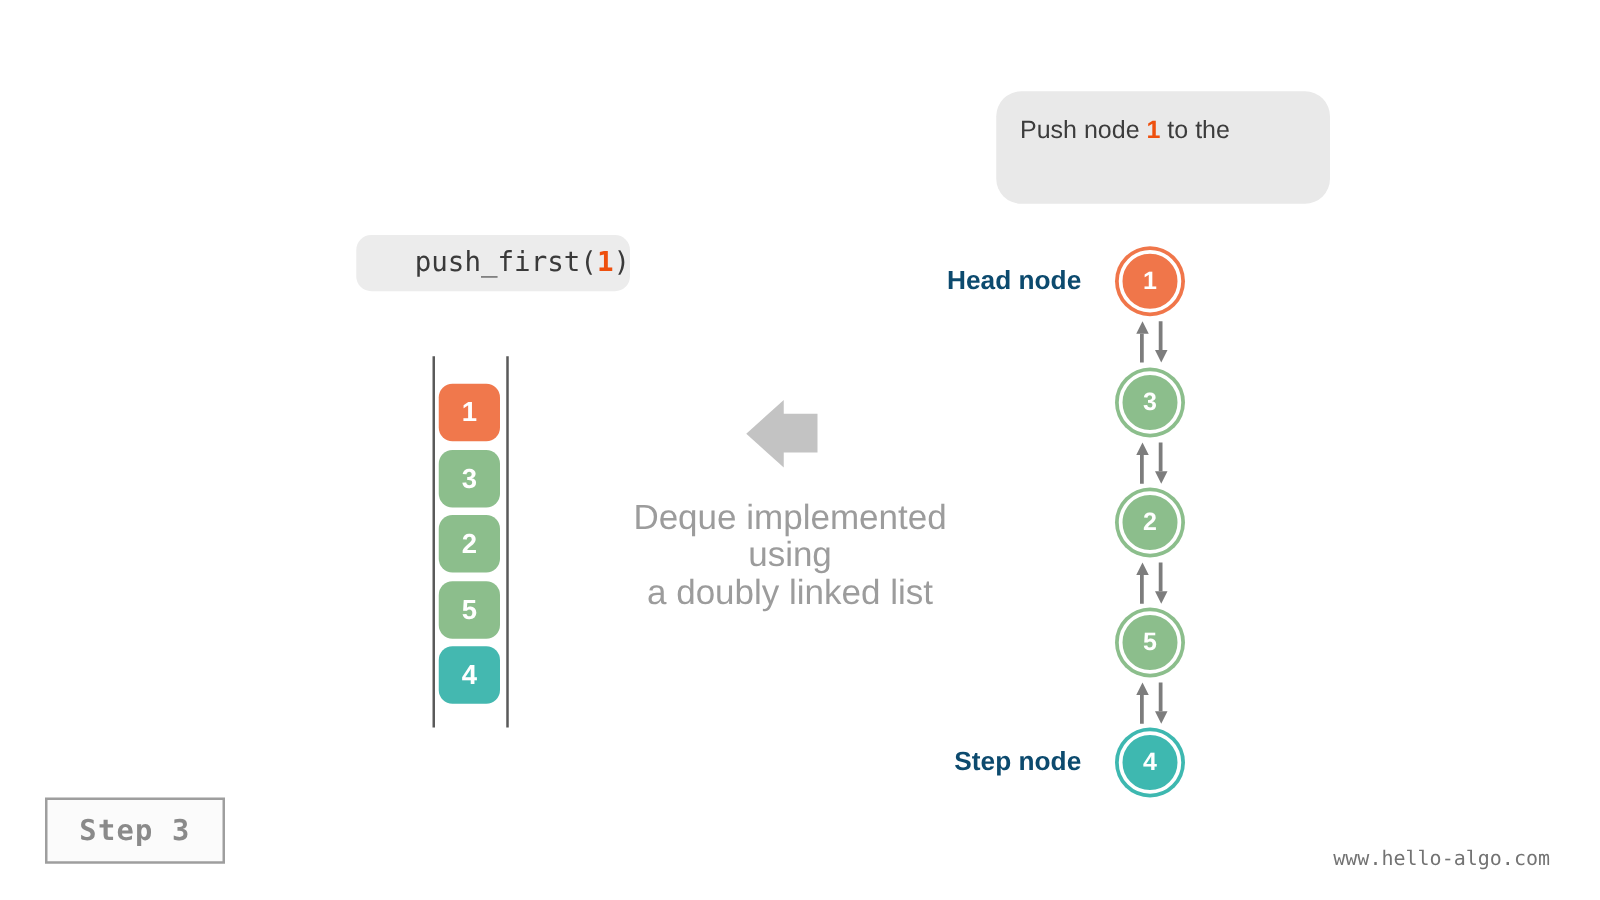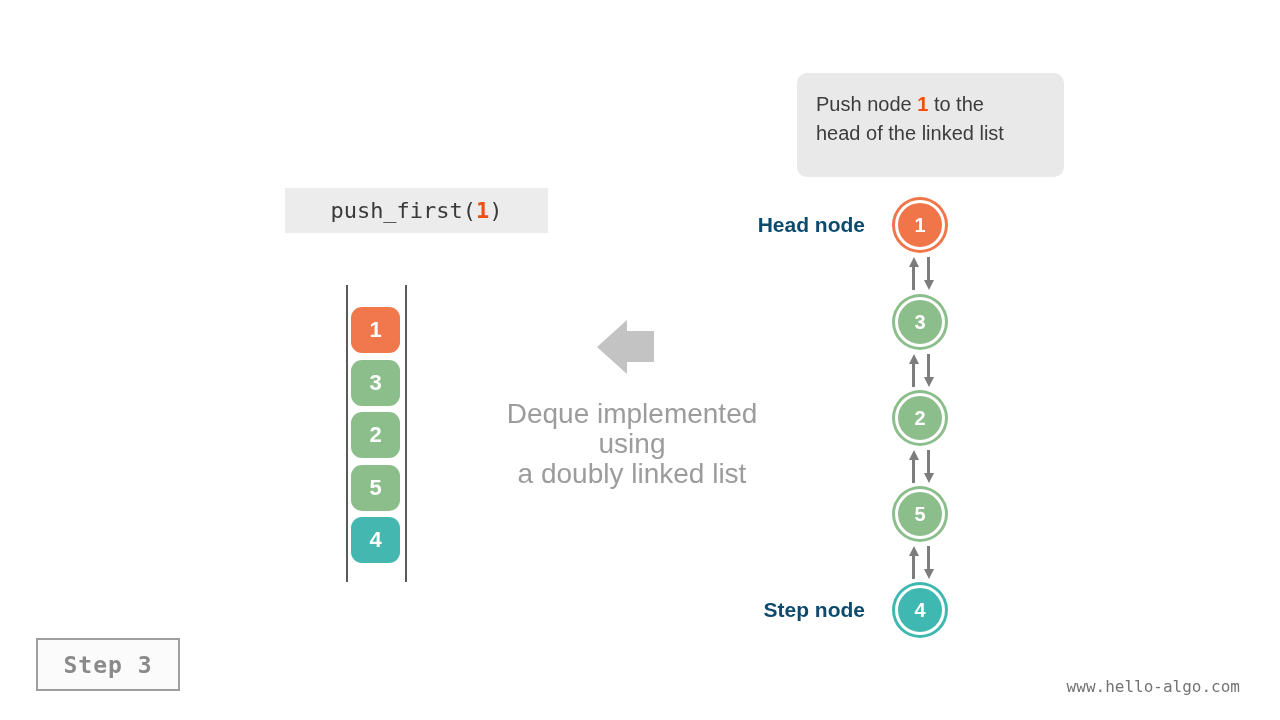--- a/index.html
+++ b/index.html
@@ -9,42 +9,42 @@
     height: 720px;
     background: #ffffff;
     overflow: hidden;
     font-family: "Liberation Sans", sans-serif;
   }
 
   
   .callout {
     position: absolute;
     left: 797px; top: 73px;
-    width: 267px; height: 104px;
+    width: 267px; height: 90px;
     background: #e9e9e9;
-    border-radius: 10px;
+    border-radius: 20px;
     box-sizing: border-box;
     padding: 17px 0 0 19px;
     font-size: 20px;
     line-height: 29px;
     color: #3c3c3c;
   }
   .hl { color: #ee500e; font-weight: 700; }
 
   
   .codebox {
     position: absolute;
     left: 285px; top: 188px;
-    width: 263px; height: 45px;
+    width: 219px; height: 45px;
     background: #ececec;
-    border-radius: 0;
+    border-radius: 12px;
     font-family: "DejaVu Sans Mono", monospace;
     font-size: 22px;
     color: #3a3a3a;
-    display: flex; align-items: center; justify-content: center;
+    display: flex; align-items: center; justify-content: flex-end;
     white-space: pre;
   }
   .codebox .hl { font-weight: 700; }
 
   
   .vline {
     position: absolute;
     top: 285px;
     width: 2px; height: 297px;
     background: #5a5a5a;
@@ -166,21 +166,20 @@
     color: #737373;
   }
 </style>
 </head>
 <body>
 
 <div class="canvas">
 
   <div class="callout">
     <div><span>Push node </span><span class="hl">1</span><span> to the</span></div>
-    <div>head of the linked list</div>
   </div>
 
   <div class="codebox"><span>push_first(</span><span class="hl">1</span><span>)</span></div>
 
   <div class="vline" style="left:346px"></div>
   <div class="vline" style="left:405px"></div>
   <div class="stack">
     <div class="cell c-orange">1</div>
     <div class="cell c-green">3</div>
     <div class="cell c-green">2</div>

